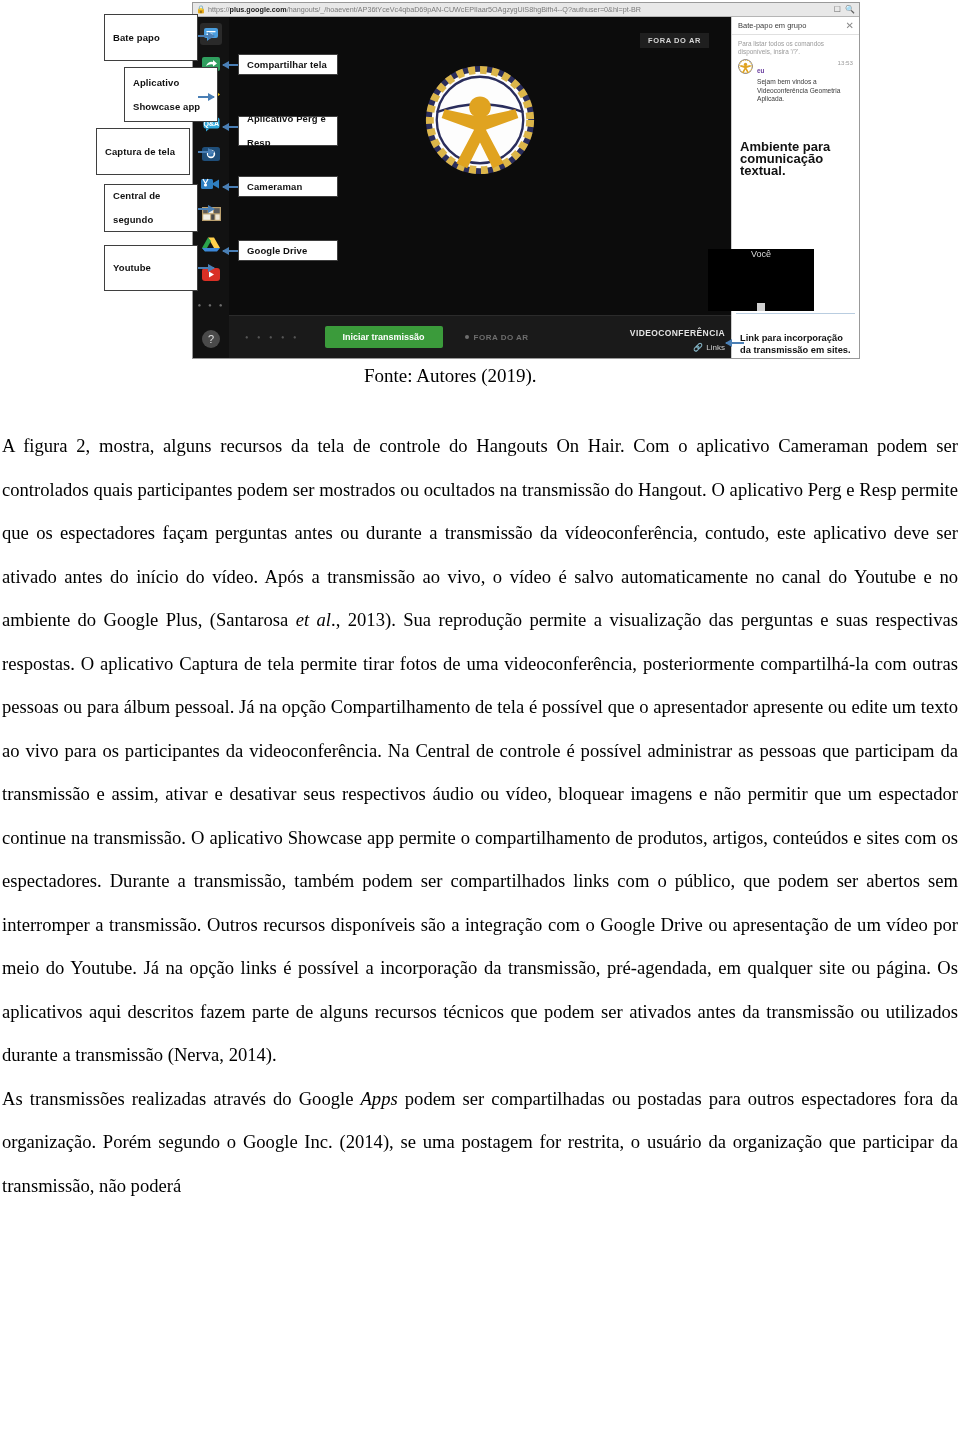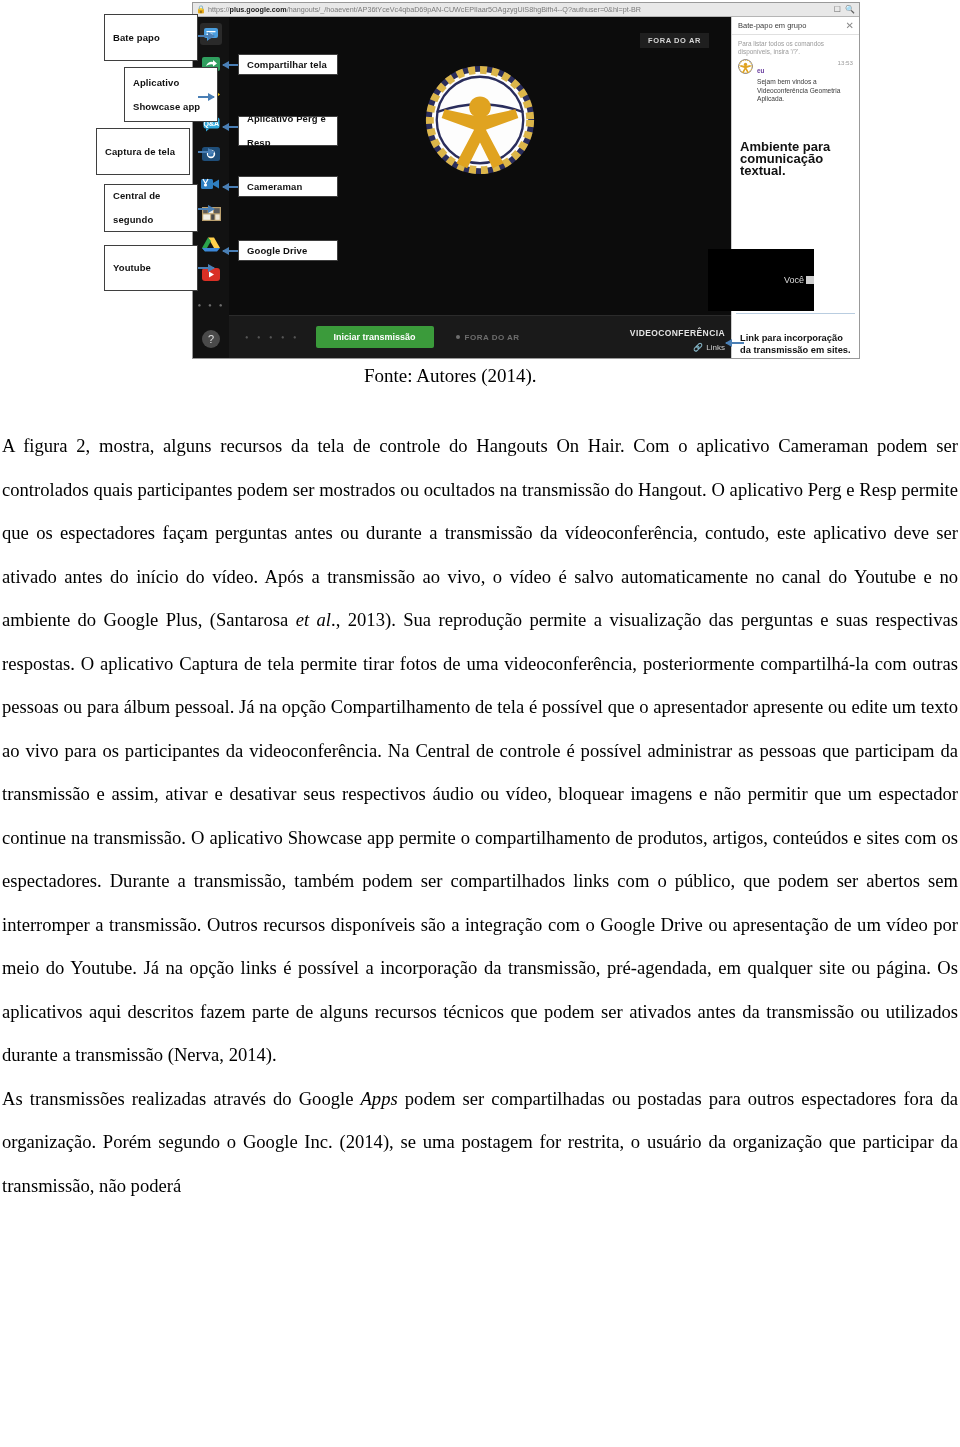--- a/index.html
+++ b/index.html
@@ -238,23 +238,23 @@
   }
   #selfthumb {
     position: absolute;
     left: 515px; top: 232px;
     width: 106px; height: 62px;
     background: #000;
     color: #dcdcdc;
     font-family: "Liberation Sans", sans-serif;
     font-size: 9px;
     display: flex;
-    flex-direction: row;
-    align-items: center;
-    justify-content: flex-end;
+    flex-direction: column;
+    align-items: center;
+    justify-content: space-between;
     gap: 2px;
     z-index: 3;
   }
   #selfthumb .mini {
     width: 8px; height: 8px;
     background: #d0d0d0;
     display: block;
   }
 
   #bottombar {
@@ -267,21 +267,21 @@
     display: flex;
     align-items: center;
   }
   #bb-dots {
     color: #555;
     letter-spacing: 3px;
     font-size: 10px;
     margin-left: 16px;
   }
   #start-btn {
-    margin-left: 16px;
+    margin-left: 25px;
     background: #3b9b3b;
     color: #fff;
     font-family: "Liberation Sans", sans-serif;
     font-size: 9px;
     font-weight: bold;
     padding: 6px 18px;
     border: none;
     border-radius: 2px;
     cursor: pointer;
   }
@@ -700,18 +700,18 @@
   <div class="arrow left-point" style="left:127px; top:184px; width:15px;"></div>
 
   <div class="callout-box" style="left:142px; top:238px; width:100px; height:21px;">
     <span>Google Drive</span>
   </div>
   <div class="arrow left-point" style="left:127px; top:248px; width:15px;"></div>
 
   <div class="arrow left-point" style="left:630px; top:340px; width:18px;"></div>
 </div>
 
-<div id="fonte">Fonte: Autores (2014).</div>
+<div id="fonte">Fonte: Autores (2019).</div>
 
 <div id="bodytext">
   <p><span>A figura 2, mostra, alguns recursos da tela de controle do Hangouts On Hair. Com o aplicativo Cameraman podem ser controlados quais participantes podem ser mostrados ou ocultados na transmissão do Hangout.  O aplicativo Perg e Resp permite que os espectadores façam perguntas antes ou durante a transmissão da vídeoconferência, contudo, este aplicativo deve ser ativado antes do início do vídeo. Após a transmissão ao vivo, o vídeo é salvo automaticamente no canal do Youtube e no ambiente do Google Plus, (Santarosa </span><span class="ital">et al</span><span>., 2013). Sua reprodução permite a visualização das perguntas e suas respectivas respostas. O aplicativo Captura de tela permite tirar fotos de uma videoconferência, posteriormente compartilhá-la com outras pessoas ou para álbum pessoal. Já na opção Compartilhamento de tela é possível que o apresentador apresente ou edite um texto ao vivo para os participantes da videoconferência. Na Central de controle é possível administrar as pessoas que participam da transmissão e assim, ativar e desativar seus respectivos áudio ou vídeo, bloquear imagens e não permitir que um espectador continue na transmissão. O aplicativo Showcase app permite o compartilhamento de produtos, artigos, conteúdos e sites com os espectadores. Durante a transmissão, também podem ser compartilhados links com o público, que podem ser abertos sem interromper a transmissão. Outros recursos disponíveis são a integração com o Google Drive ou apresentação de um vídeo por meio do Youtube. Já na opção links é possível a incorporação da transmissão, pré-agendada, em qualquer site ou página. Os aplicativos aqui descritos fazem parte de alguns recursos técnicos que podem ser ativados antes da transmissão ou utilizados durante a transmissão (Nerva, 2014).</span></p>
   <p class="gap"><span>As transmissões realizadas através do Google </span><span class="ital">Apps</span><span> podem ser compartilhadas ou postadas para outros espectadores fora da organização. Porém segundo o Google Inc. (2014), se uma postagem for restrita, o usuário da organização que participar da transmissão, não poderá</span></p>
 </div>
 
 </body></html>

